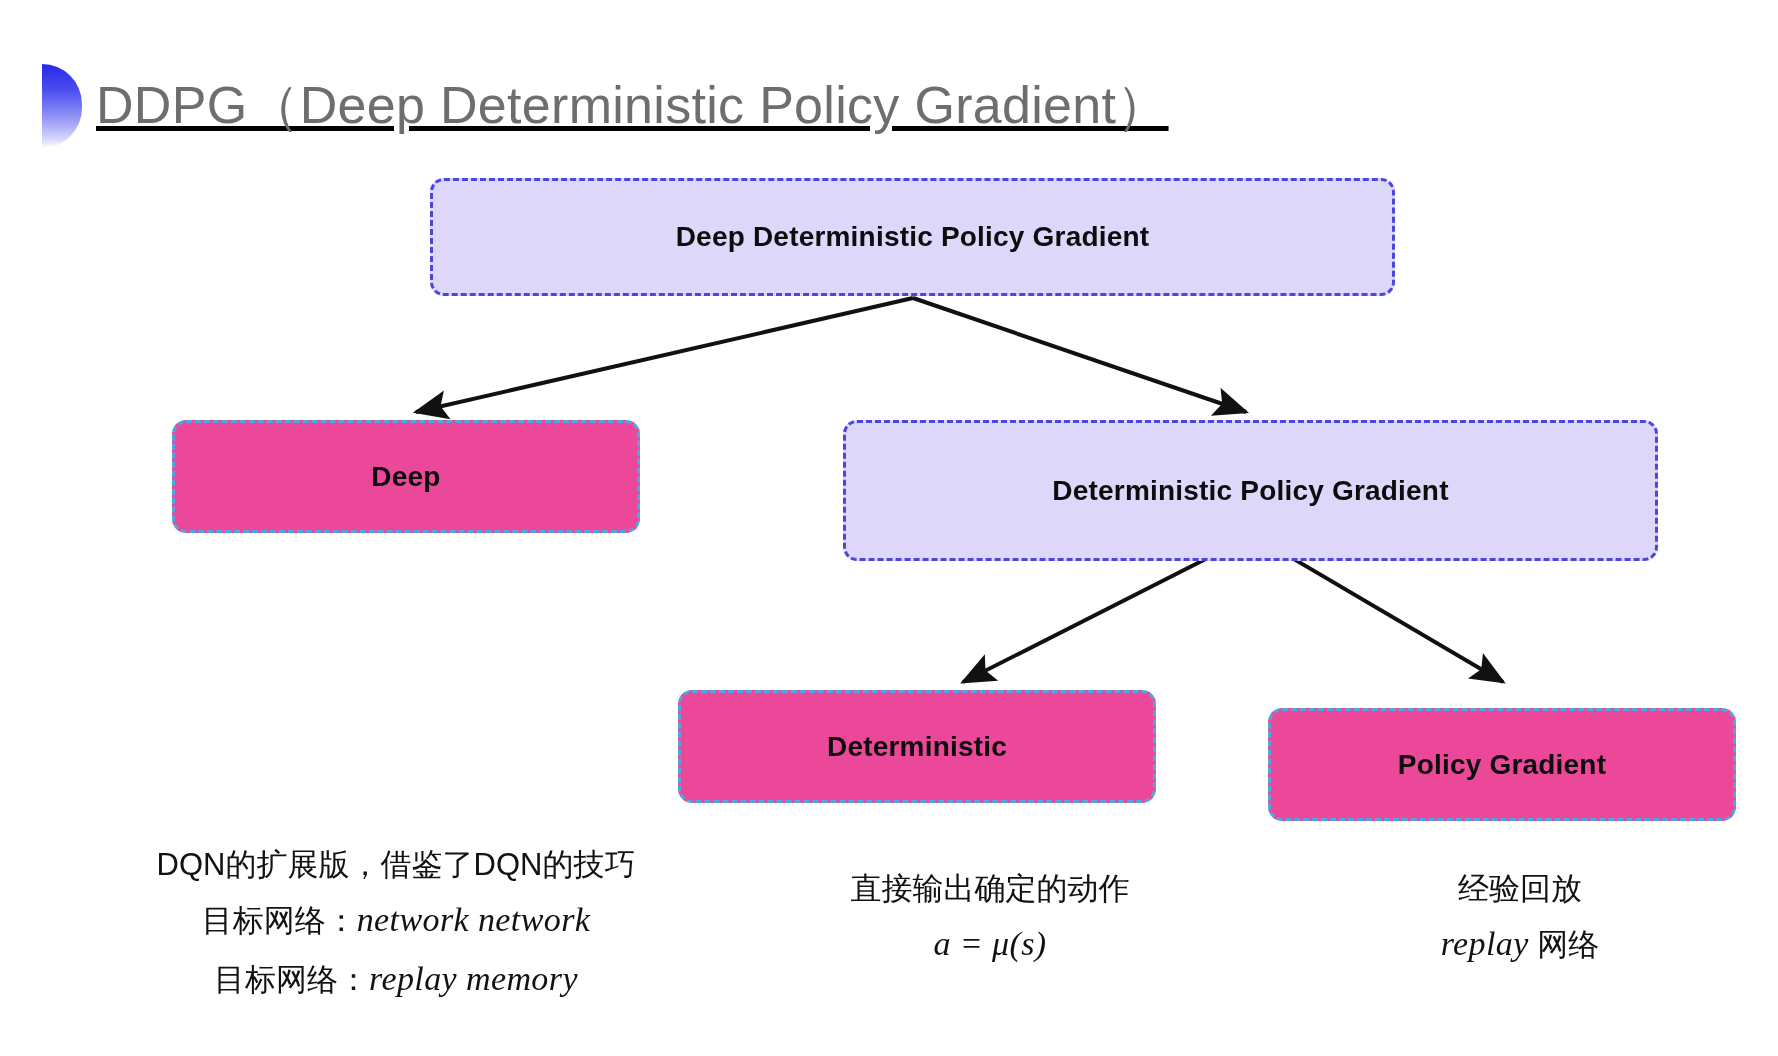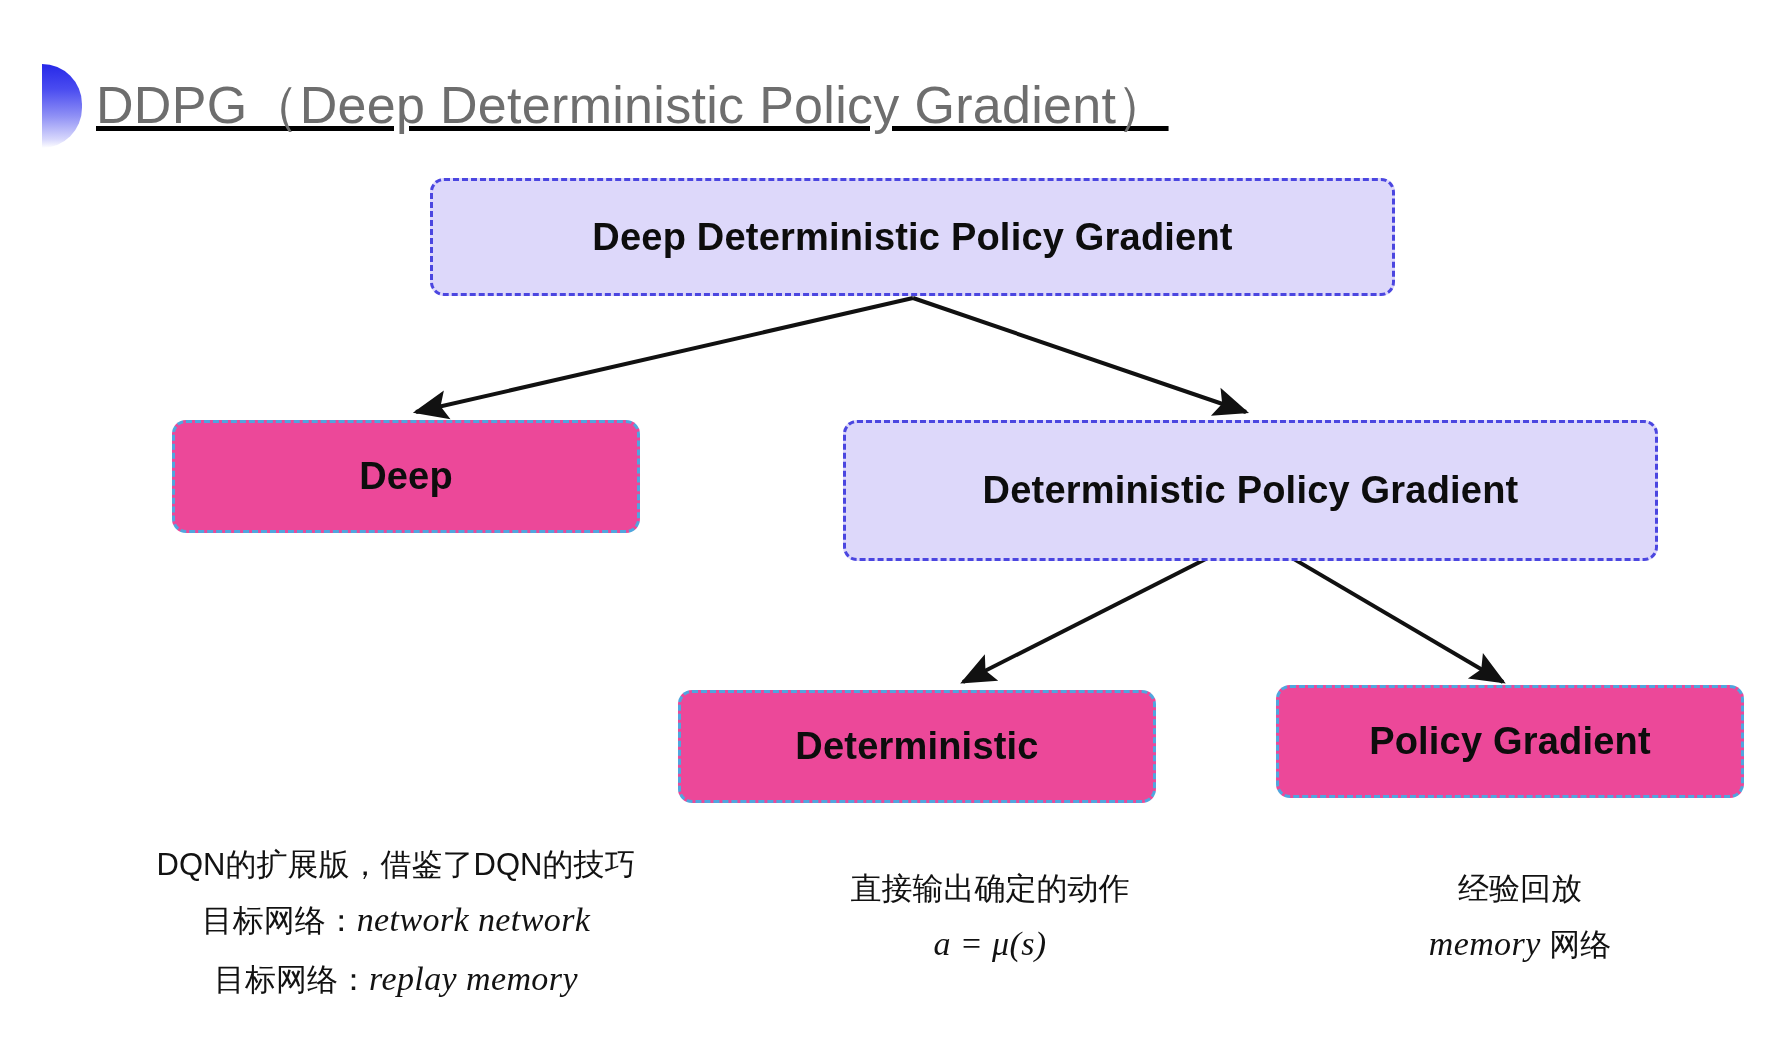--- a/index.html
+++ b/index.html
@@ -50,38 +50,38 @@
   
   .node {
     position: absolute;
     box-sizing: border-box;
     border-radius: 14px;
     display: flex;
     align-items: center;
     justify-content: center;
     text-align: center;
     color: #0d0d0d;
-    font-size: 38px;
+    font-size: 28px;
     font-weight: 600;
     letter-spacing: 0.2px;
   }
   .node.purple {
     background: #ddd8fa;
     border: 3.5px dashed #4b46e0;
   }
   .node.cyan {
     background: #ec4899;
     border: 3.5px dashed #50a6de;
   }
 
   #node-root   { left: 430px; top: 178px; width: 965px; height: 118px; }
   #node-deep   { left: 172px; top: 420px; width: 468px; height: 113px; }
   #node-dpg    { left: 843px; top: 420px; width: 815px; height: 141px; }
   #node-det    { left: 678px; top: 690px; width: 478px; height: 113px; }
-  #node-pg     { left: 1268px; top: 685px; width: 468px; height: 113px; margin-left: 8px; }
+  #node-pg     { left: 1268px; top: 708px; width: 468px; height: 113px; }
 
   
   #arrow-layer {
     position: absolute;
     left: 0; top: 0;
     width: 1778px;
     height: 1056px;
     pointer-events: none;
   }
 
@@ -167,16 +167,16 @@
     <span class="ln"><span>目标网络：</span><span class="mathit">replay memory</span></span>
   </div>
 
   <div class="caption" id="caption-det">
     <span class="ln">直接输出确定的动作</span>
     <span class="ln mathit">a = μ(s)</span>
   </div>
 
   <div class="caption" id="caption-pg">
     <span class="ln">经验回放</span>
-    <span class="ln"><span class="mathit">memory</span><span> 网络</span></span>
+    <span class="ln"><span class="mathit">replay</span><span> 网络</span></span>
   </div>
 
 </div>
 
 </body></html>

